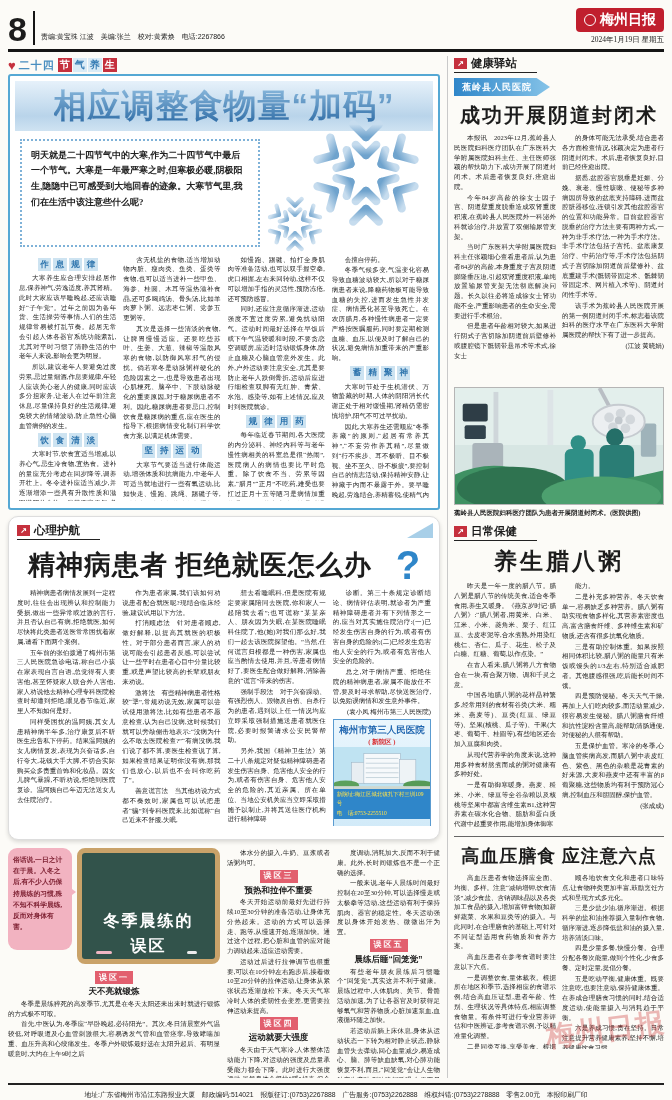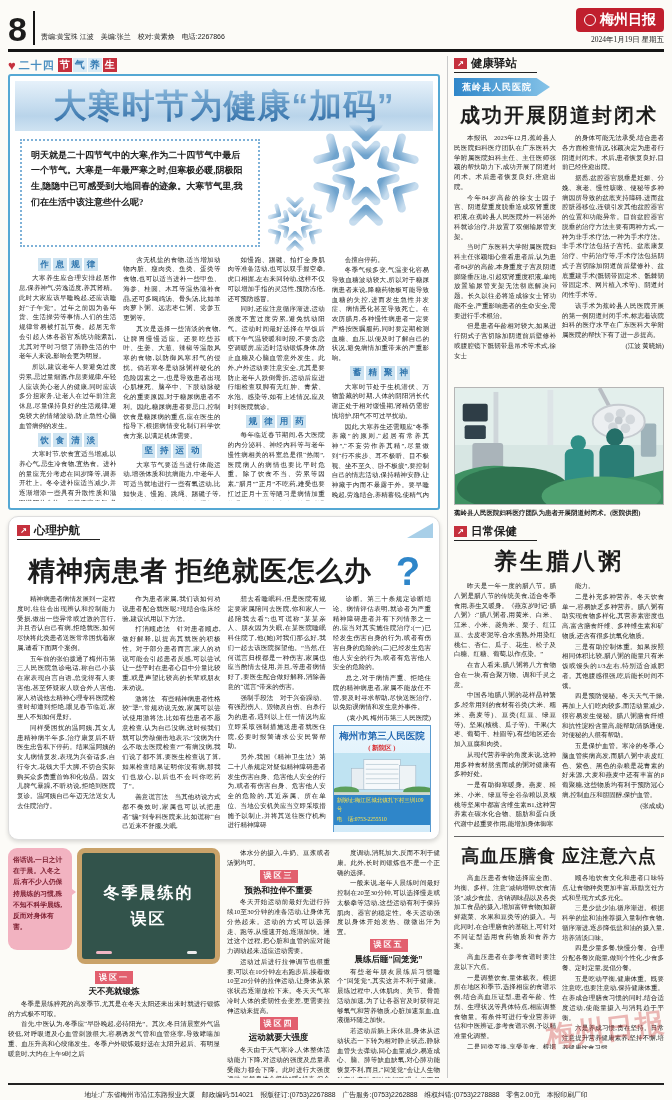--- a/index.html
+++ b/index.html
@@ -42,37 +42,37 @@
 .cols4{display:flex;gap:7px;padding:6px 9px}
 .cols4 .col{flex:1;min-width:0;height:246px;overflow:hidden;font-size:6.5px;line-height:1.5;text-align:justify}
 .subhead{display:flex;justify-content:center;gap:2px;margin:3px 0 2px}
 .subhead .tile{background:#cde3f1;color:#2d74ad;font-weight:bold;font-size:8.5px;padding:.5px 2.5px;font-family:"Liberation Sans",sans-serif}
 
 .secbadge{display:flex;align-items:center;gap:4px;font-family:"Liberation Sans",sans-serif;font-size:11.5px;font-weight:900;border-bottom:1.5px solid #222;width:fit-content;padding:0 20px 1px 0}
 .flag{width:13px;height:11px;background:#c5303d;color:#fff;font-size:8px;line-height:11px;text-align:center;display:inline-block}
 .fold{position:absolute;right:6px;top:6px;width:0;height:0;border-left:26px solid transparent;border-bottom:15px solid #a8cfe8}
 
 .art2card{margin-top:6px;border:1px solid #ddd;border-radius:10px;box-shadow:0 2px 4px rgba(0,0,0,.14);padding:6px 8px;background:#fff;position:relative;height:324px;overflow:hidden}
-.a2head{display:flex;align-items:center;justify-content:center;gap:24px;margin:13px 0 3px}
+.a2head{display:flex;align-items:center;justify-content:center;gap:24px;margin:7px 0 3px}
 .a2head-t{font-size:27px;font-weight:900;letter-spacing:1px}
 .qmark{color:#2f86c9;font-size:40px;font-weight:900;font-family:"Liberation Sans",sans-serif;line-height:.9}
 .a2cols{padding:2px 0}
 .a2cols .col{height:238px}
 .ad{margin-top:2px;border:1px solid #5a9bd0;background:linear-gradient(180deg,#eaf6fd,#cfe9f8);height:120px;overflow:hidden;text-align:center}
 .ad-title{font-size:9.5px;font-weight:900;color:#1f66b0;margin-top:3px;font-family:"Liberation Sans",sans-serif;text-shadow:0 0 2px #fff;white-space:nowrap}
 .ad-sub{font-size:6.5px;color:#d8262a;font-weight:bold}
 .ad svg{width:100%;height:42px;display:block}
 .ad-addr{background:#2f86c9;color:#ffe24a;font-size:5.5px;line-height:1.6;padding:1px 3px;text-align:left;text-indent:0}
 
 .art3{display:flex;gap:7px;margin-top:8px;height:230px}
 .a3left{width:212px;flex:none;display:flex;flex-direction:column}
 .boardrow{display:flex;gap:5px;height:116px;flex:none}
 .bubble{width:64px;background:#f2b3c1;border-radius:9px;padding:6px 5px;font-size:6.8px;line-height:1.65;color:#7d1f31;font-weight:bold;position:relative;height:102px;text-indent:0}
 .bubble::after{content:"";position:absolute;right:-10px;top:38px;border:6px solid transparent;border-left:8px solid #f2b3c1}
-.board{flex:1;background:#32534b;border:5px solid #c9a269;border-radius:8px;position:relative;display:flex;align-items:center;justify-content:center}
+.board{flex:1;background:#32534b;border:5px solid #c9a269;border-radius:8px;position:relative;display:flex;align-items:flex-end;justify-content:center}
 .boardtitle{color:#fff;font-size:16px;font-weight:900;width:6em;text-align:center;line-height:1.6;letter-spacing:2px;font-family:"Liberation Sans",sans-serif}
 .chalk{position:absolute;bottom:5px;height:3.5px;width:16px;background:#f0b6c3;border-radius:2px}
 .c1{left:14px}.c2{right:18px;width:10px;background:#ececec}
 .cols2h{display:flex;gap:7px;flex:1;margin-top:5px;min-height:0}
 .cols2h .col{flex:1;min-width:0;overflow:hidden;font-size:6.5px;line-height:1.5;text-align:justify}
 .a3right{margin-top:0;height:230px}
 .miss{margin:2px 0 1px;text-align:center;text-indent:0}
 .miss-badge{display:inline-block;background:#e25f6e;color:#fff;font-size:8px;font-weight:bold;padding:.5px 4px;letter-spacing:2px;font-family:"Liberation Sans",sans-serif}
 .miss-title{font-size:8.5px;font-weight:900;margin-top:1px;font-family:Liberation Sans, sans-serif}
 
@@ -124,21 +124,21 @@
           <span class="btxt">二十四</span>
           <span class="bt">
               <span class="tile">节</span>
               <span class="tile">气</span>
               <span class="tile">养</span>
               <span class="tile">生</span>
             </span>
         </div>
         <div class="a1box">
           <div class="a1head">
-            <span class="a1head-t">大寒时节为健康“加码”</span>
+            <span class="a1head-t">相应调整食物量“加码”</span>
           </div>
           <div class="a1introrow">
             <div class="a1intro">明天就是二十四节气中的大寒,作为二十四节气中最后一个节气。大寒是一年最严寒之时,但寒极必暖,阴极阳生,隐隐中已可感受到大地回春的迹象。大寒节气里,我们在生活中该注意些什么呢?</div>
             <div class="snow">
               <svg class="sf sf1" viewBox="-50 -50 100 100">
                 <defs>
                     <linearGradient id="sg1" x1="0" y1="0" x2="0" y2="1">
                   <stop offset="0" stop-color="#c6dcee"></stop>
                       <stop offset="1" stop-color="#6fa3cd"></stop>
                 </linearGradient>

